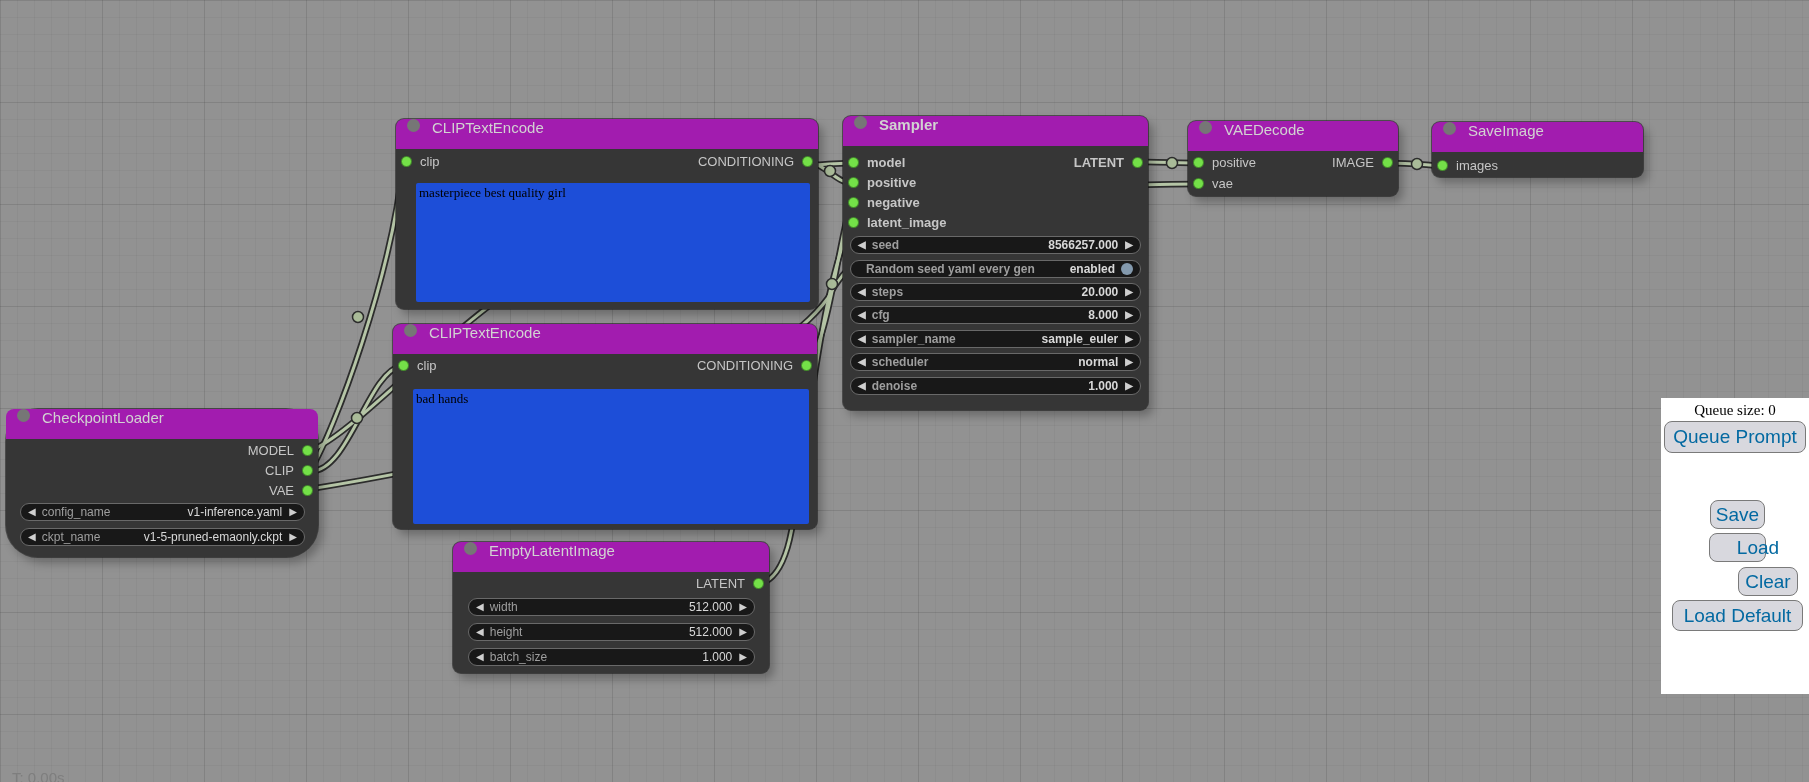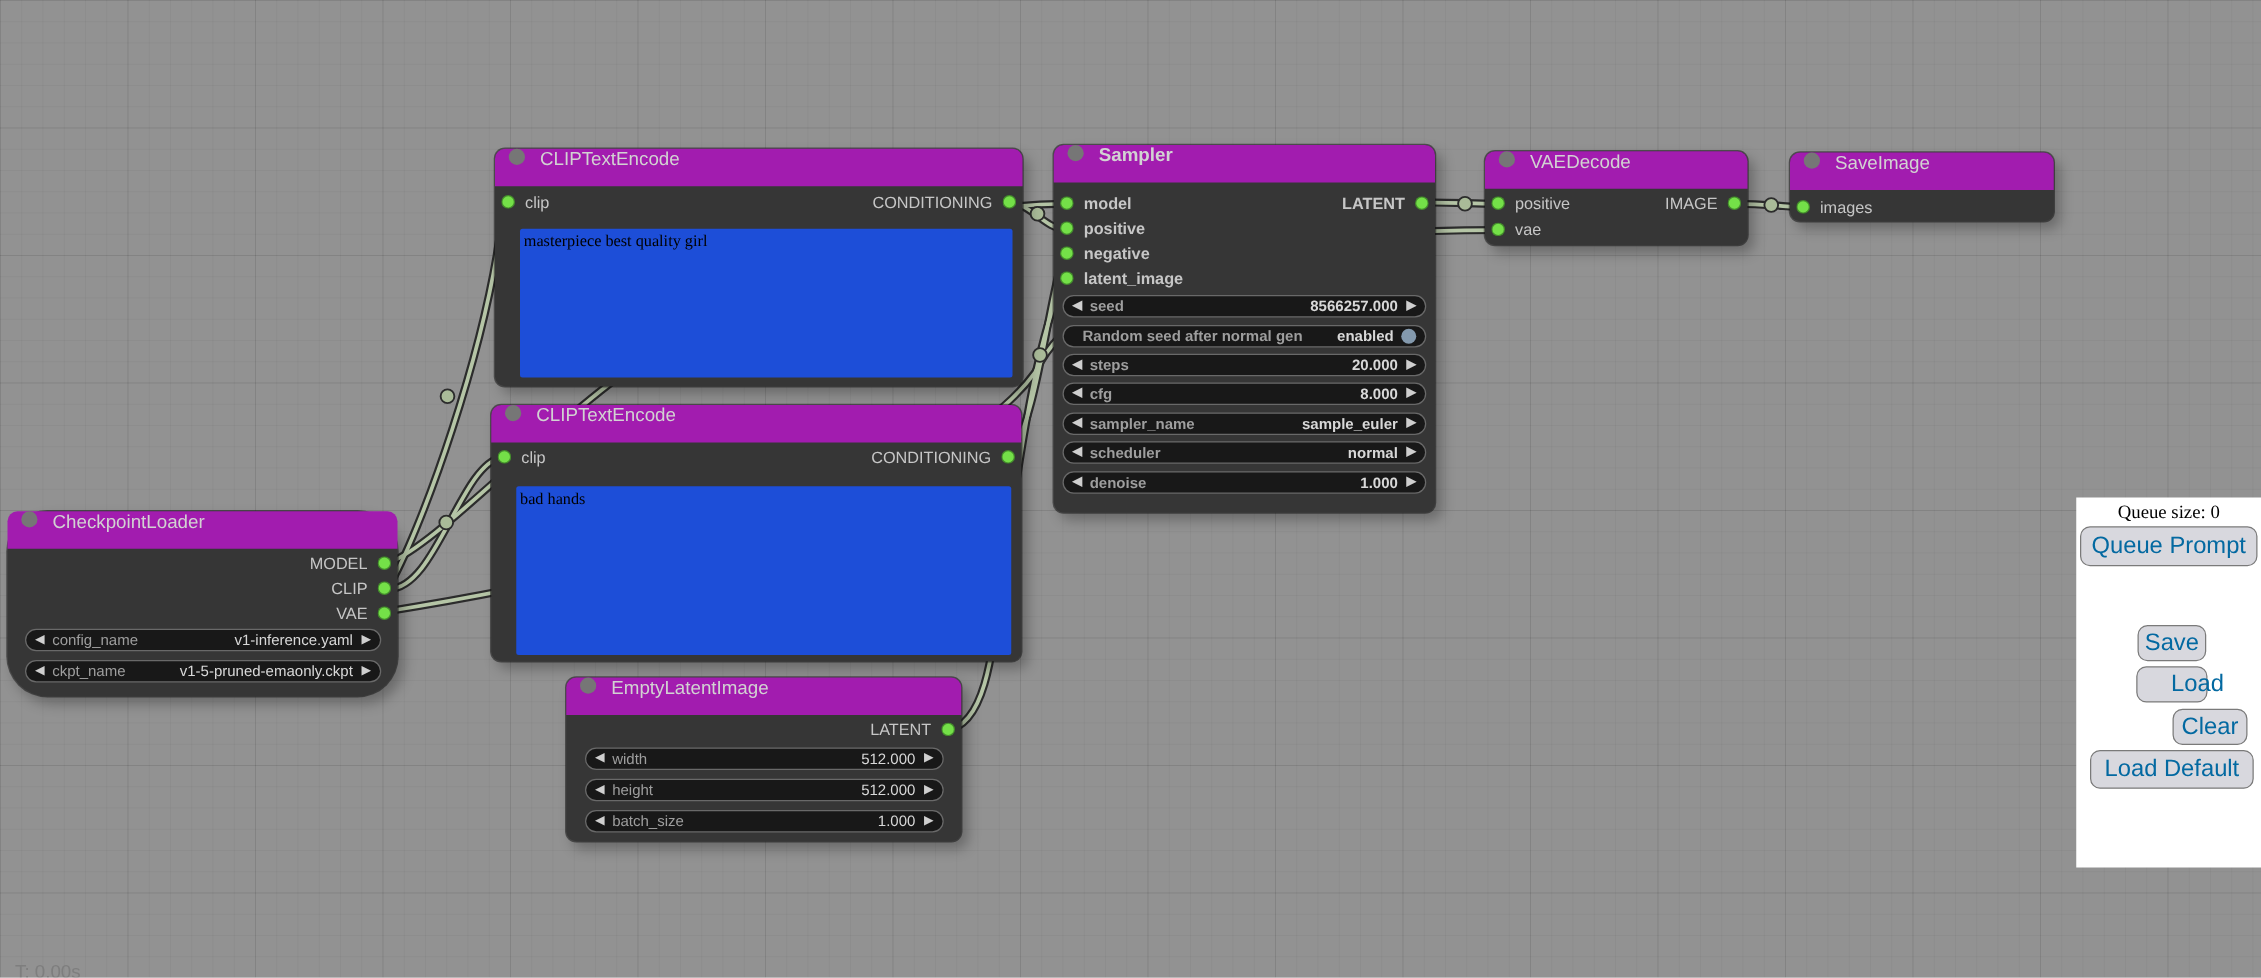--- a/index.html
+++ b/index.html
@@ -227,21 +227,21 @@
       <span class="slot-label">LATENT</span>
       <span class="port"></span>
     </div>
     <div class="widget" style="left:7px;top:120px;width:291px;">
       <span class="warrow">◀</span>
       <span class="wlabel">seed</span>
       <span class="wvalue">8566257.000</span>
       <span class="warrow right">▶</span>
     </div>
     <div class="widget toggle" style="left:7px;top:144px;width:291px;">
-      <span class="wlabel">Random seed after normal gen</span>
+      <span class="wlabel">Random seed yaml every gen</span>
       <span class="wvalue">enabled</span>
       <span class="toggle-dot"></span>
     </div>
     <div class="widget" style="left:7px;top:167px;width:291px;">
       <span class="warrow">◀</span>
       <span class="wlabel">steps</span>
       <span class="wvalue">20.000</span>
       <span class="warrow right">▶</span>
     </div>
     <div class="widget" style="left:7px;top:190px;width:291px;">

